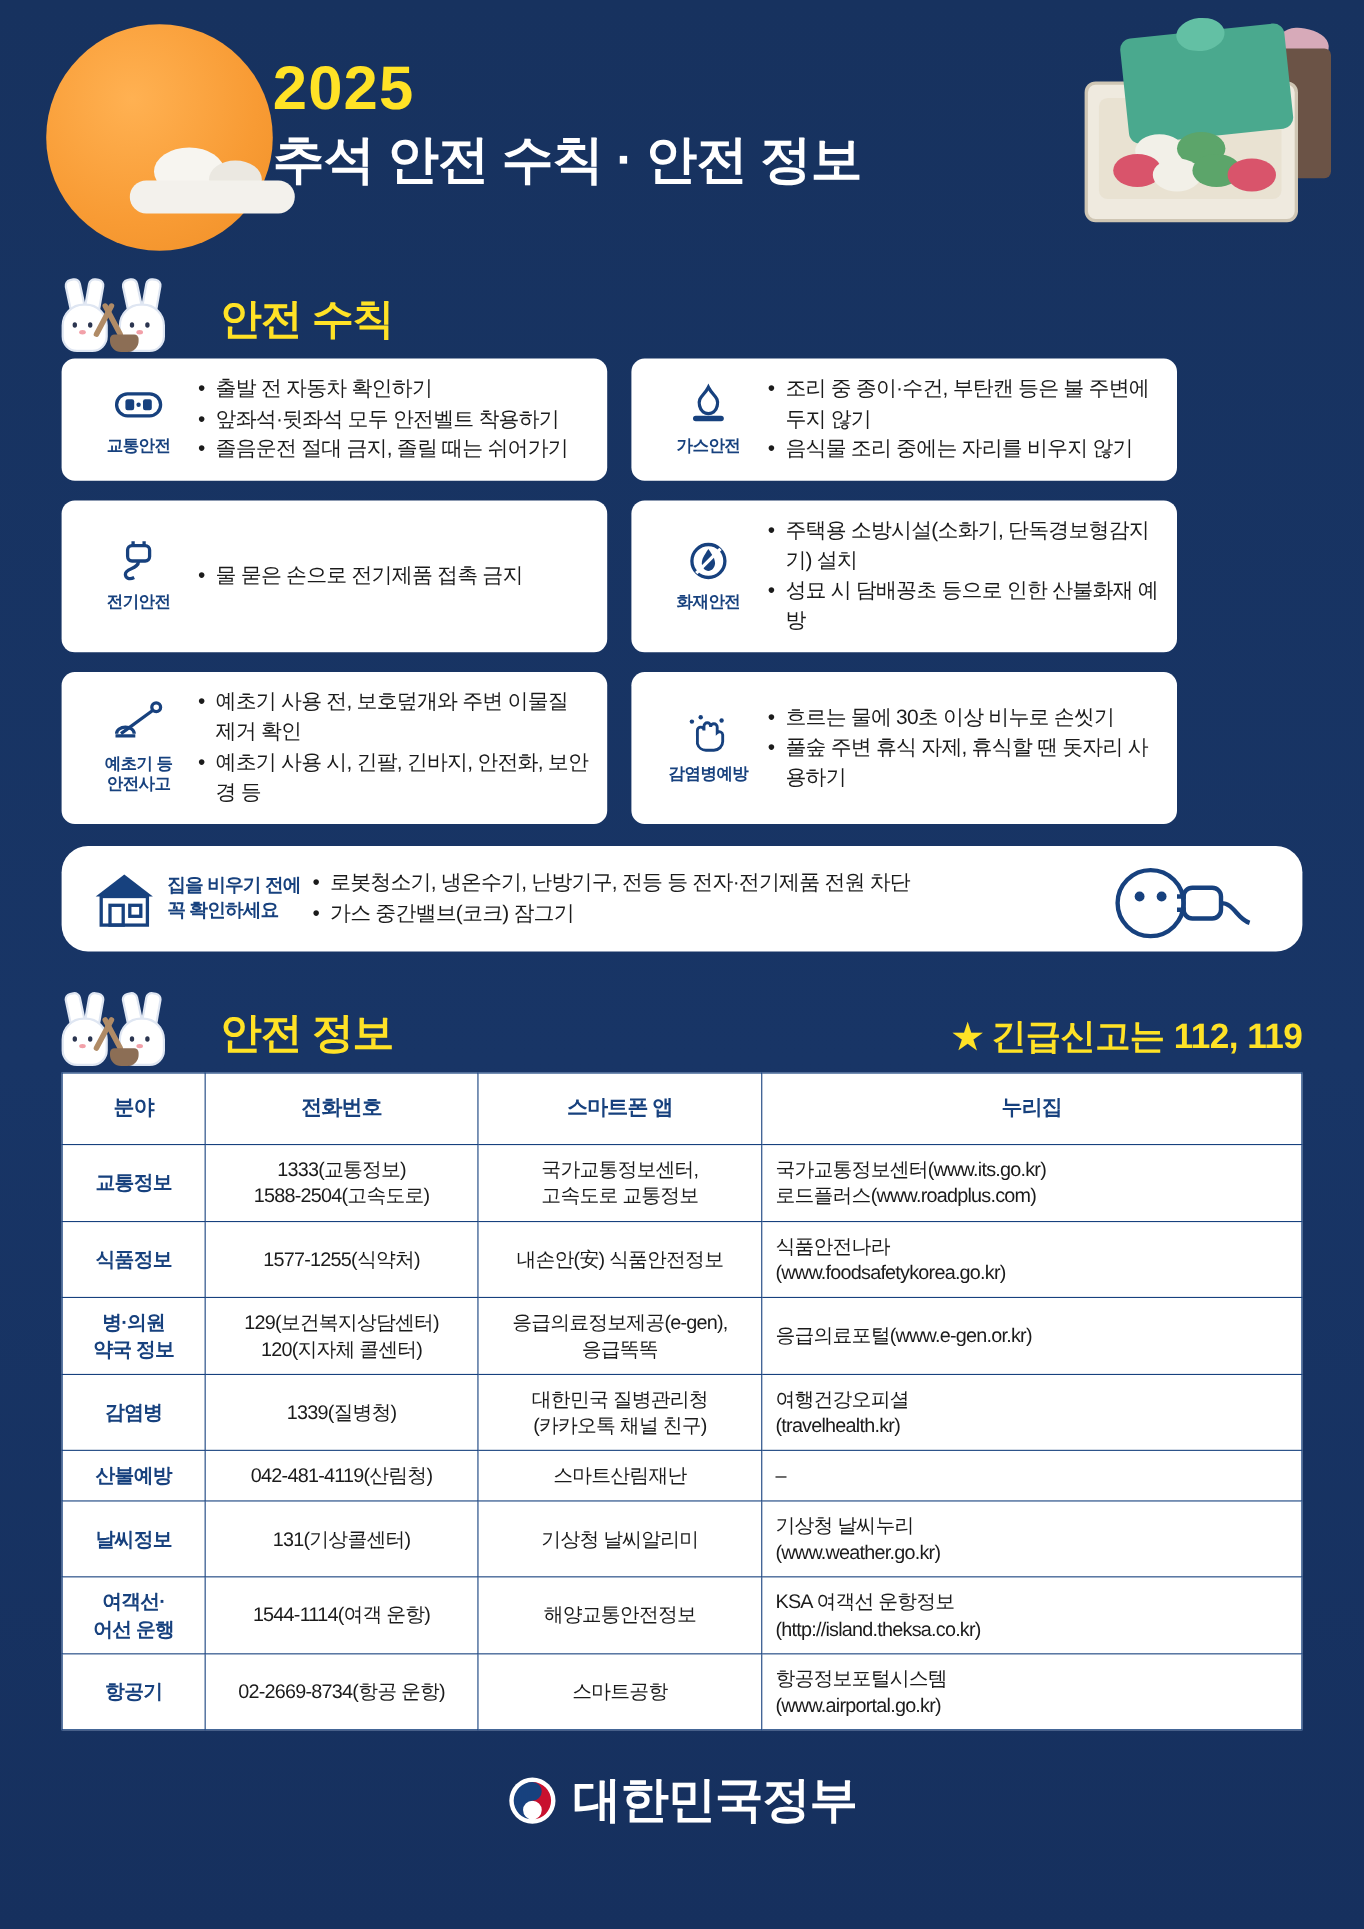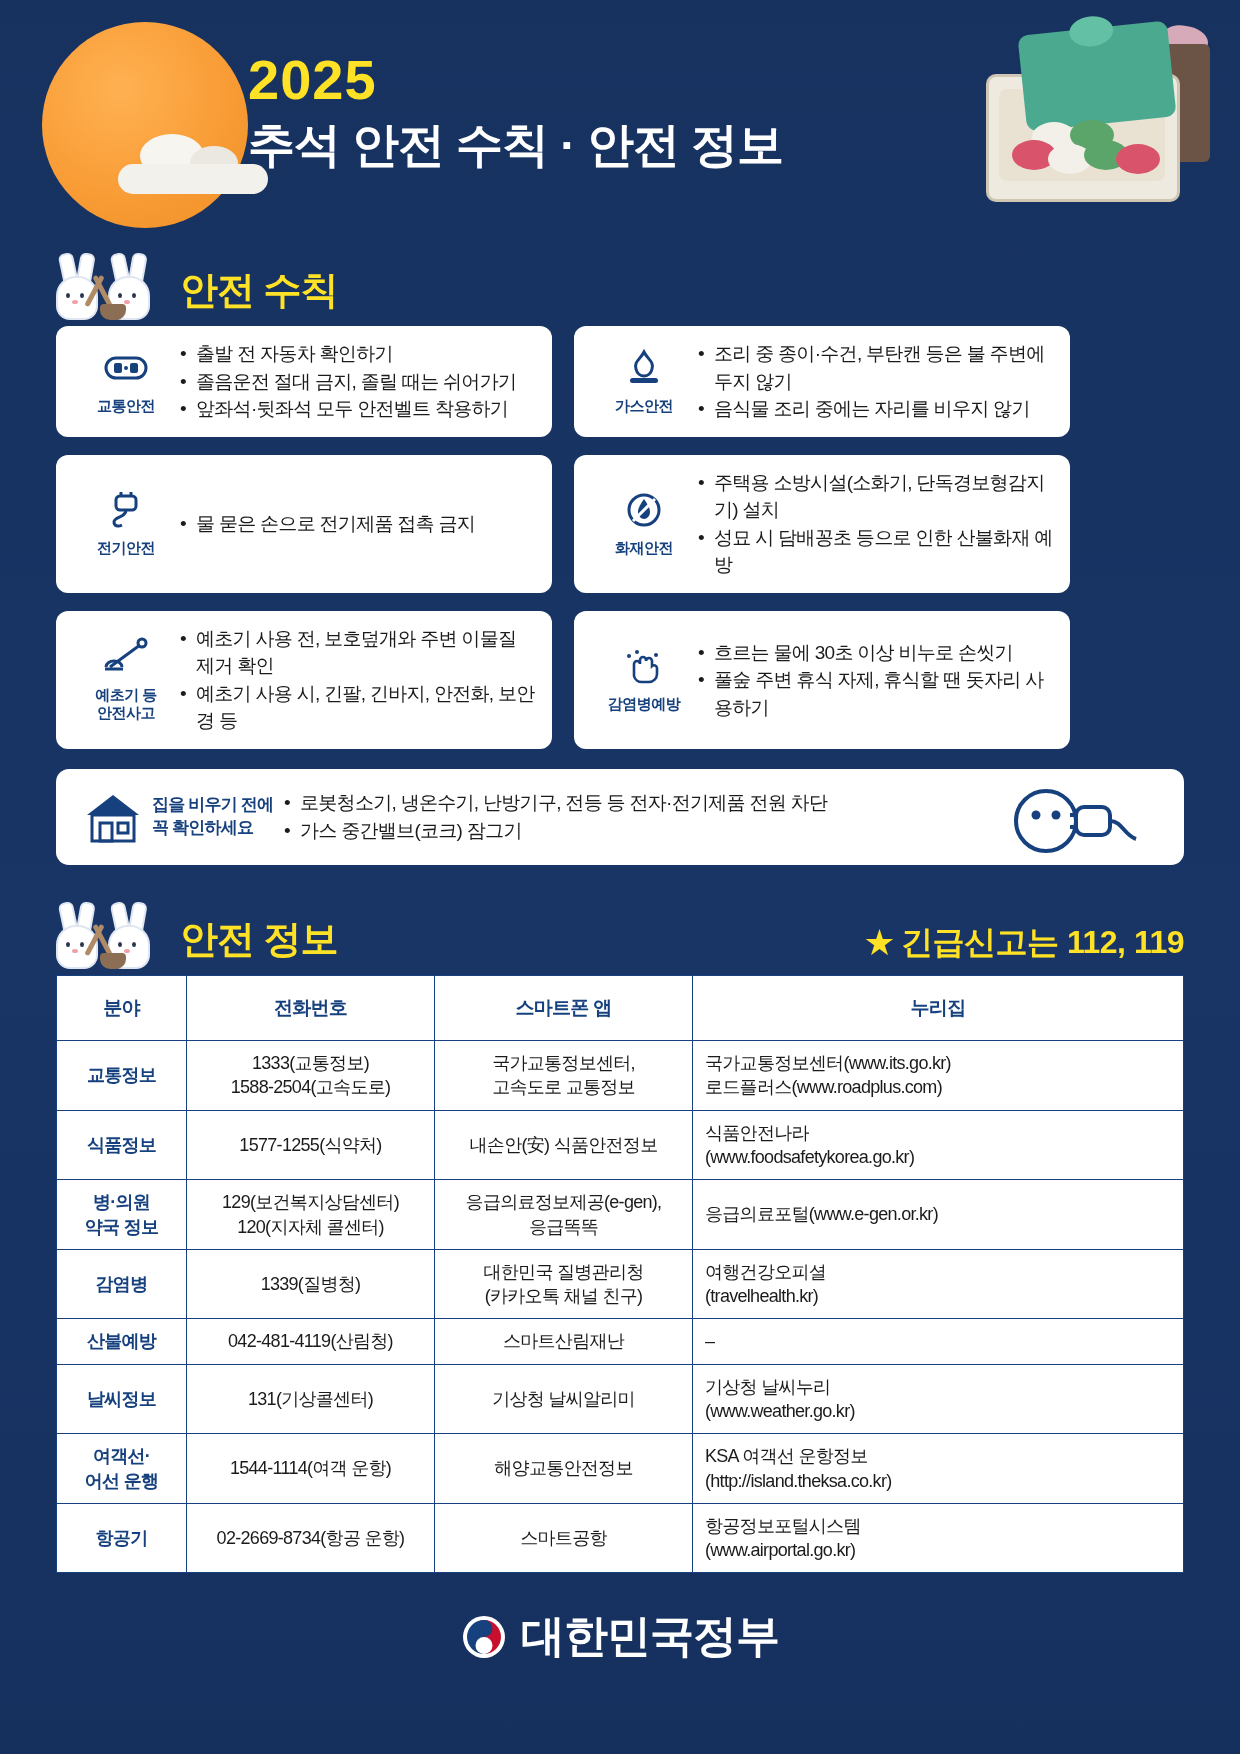--- a/index.html
+++ b/index.html
@@ -124,21 +124,21 @@
   .sp3 { left: 98px; top: 122px; background: #5ca56a; }
   .sp4 { left: 130px; top: 126px; background: #d9546b; }
   .sp5 { left: 46px; top: 104px; background: #f2f0e8; }
   .sp6 { left: 84px; top: 102px; background: #5ca56a; }
 
   
   .section-head {
     position: relative;
     display: flex;
     align-items: flex-end;
-    gap: 4px;
+    gap: 24px;
     padding-left: 56px;
     height: 70px;
   }
   .bunnies {
     width: 120px; height: 64px; position: relative;
   }
   .bunny { position: absolute; bottom: 0; }
   .bunny .body {
     position: absolute; bottom: 0; width: 38px; height: 40px;
     background: #ffffff; border-radius: 20px 20px 14px 14px;
@@ -243,21 +243,21 @@
     left: 0;
     color: #1b1b1b;
   }
   .card-list li.cont::before { content: ""; }
   .card-list { margin: 0; padding: 0; }
 
   
   .wide-card-wrap { padding: 20px 56px 0 56px; }
   .wide-card {
     background: #ffffff;
-    border-radius: 13px;
+    border-radius: 24px;
     display: flex;
     align-items: center;
     padding: 16px 18px;
     min-height: 96px;
     position: relative;
     box-sizing: border-box;
   }
   .wide-icon {
     width: 78px; flex: 0 0 78px; display: flex; align-items: center; justify-content: center;
   }
@@ -398,22 +398,22 @@
             <rect x="4" y="10" width="40" height="20" rx="10" fill="none" stroke="#17417e" stroke-width="3"></rect>
             <rect x="12" y="15" width="8" height="10" rx="2" fill="#17417e"></rect>
             <rect x="28" y="15" width="8" height="10" rx="2" fill="#17417e"></rect>
             <circle cx="24" cy="20" r="2" fill="#17417e"></circle>
           </svg>
         </div>
         <div class="icon-label">교통안전</div>
       </div>
       <ul class="card-list">
         <li>출발 전 자동차 확인하기</li>
+        <li>앞좌석·뒷좌석 모두 안전벨트 착용하기</li>
         <li>졸음운전 절대 금지, 졸릴 때는 쉬어가기</li>
-        <li>앞좌석·뒷좌석 모두 안전벨트 착용하기</li>
       </ul>
     </div>
 
     <div class="card">
       <div class="card-icon">
         <div class="icon-shape">
           <svg width="48" height="40" viewBox="0 0 48 40">
             <path d="M24 4 C20 12 14 13 16 21 C17 26 21 28 24 28 C27 28 31 26 32 21 C34 13 28 12 24 4Z" fill="none" stroke="#17417e" stroke-width="3"></path>
             <rect x="10" y="30" width="28" height="5" rx="2.5" fill="#17417e"></rect>
           </svg>

